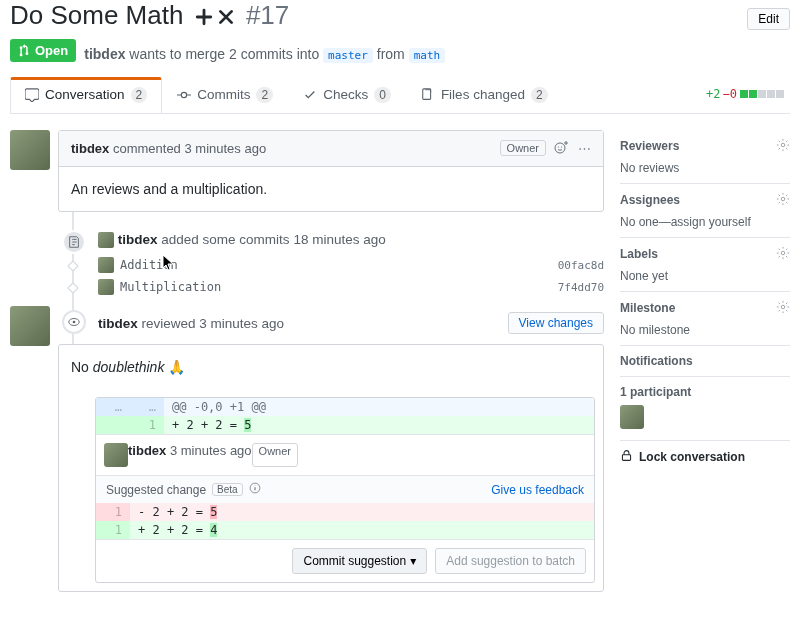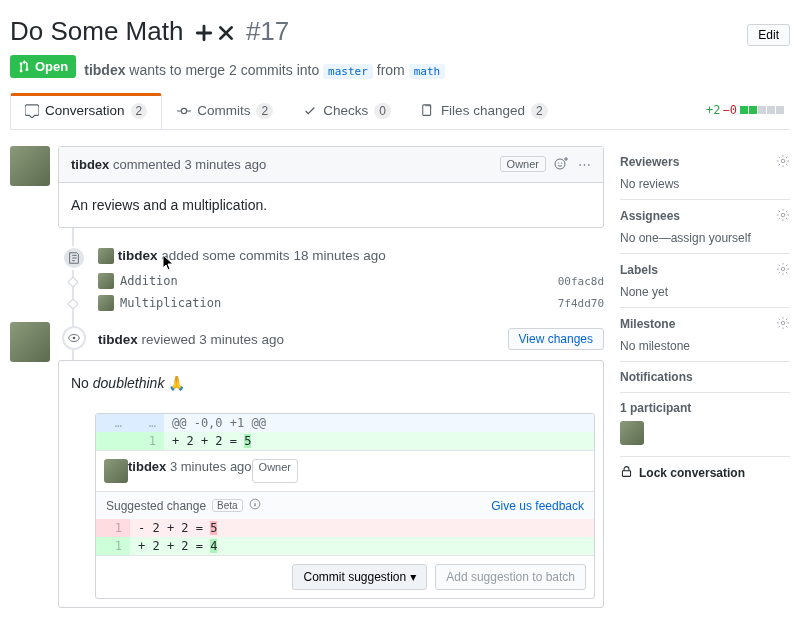--- a/index.html
+++ b/index.html
@@ -1,17 +1,17 @@
 <!DOCTYPE html>
 <html><head>
 <meta charset="utf-8">
 <style>
   * { box-sizing: border-box; margin: 0; padding: 0; }
   body { font-family: -apple-system, BlinkMacSystemFont, "Segoe UI", Helvetica, Arial, sans-serif; font-size: 14px; color: #24292e; background: #fff; }
-  .container { width: 800px; height: 620px; padding: 16px 10px; overflow: hidden; }
+  .container { width: 800px; height: 620px; padding: 0 10px; overflow: hidden; }
   
   .pr-header { display: flex; align-items: flex-start; }
   .pr-title-wrap { flex: 1; }
   .pr-title { font-size: 26px; font-weight: 400; line-height: 1.2; }
   .pr-title .title-text { font-weight: 400; color: #24292e; }
   .title-icons { display: inline-flex; gap: 4px; vertical-align: middle; margin: 0 4px; }
   .title-icons svg { fill: #24292e; }
   .pr-number { color: #6a737d; font-weight: 300; }
   .edit-btn { font-size: 12px; padding: 3px 10px; border: 1px solid #d1d5da; border-radius: 3px; background: #fafbfc; cursor: pointer; margin-top: 8px; }
   .meta-row { margin-top: 6px; display: flex; align-items: flex-end; gap: 8px; font-size: 14px; }

